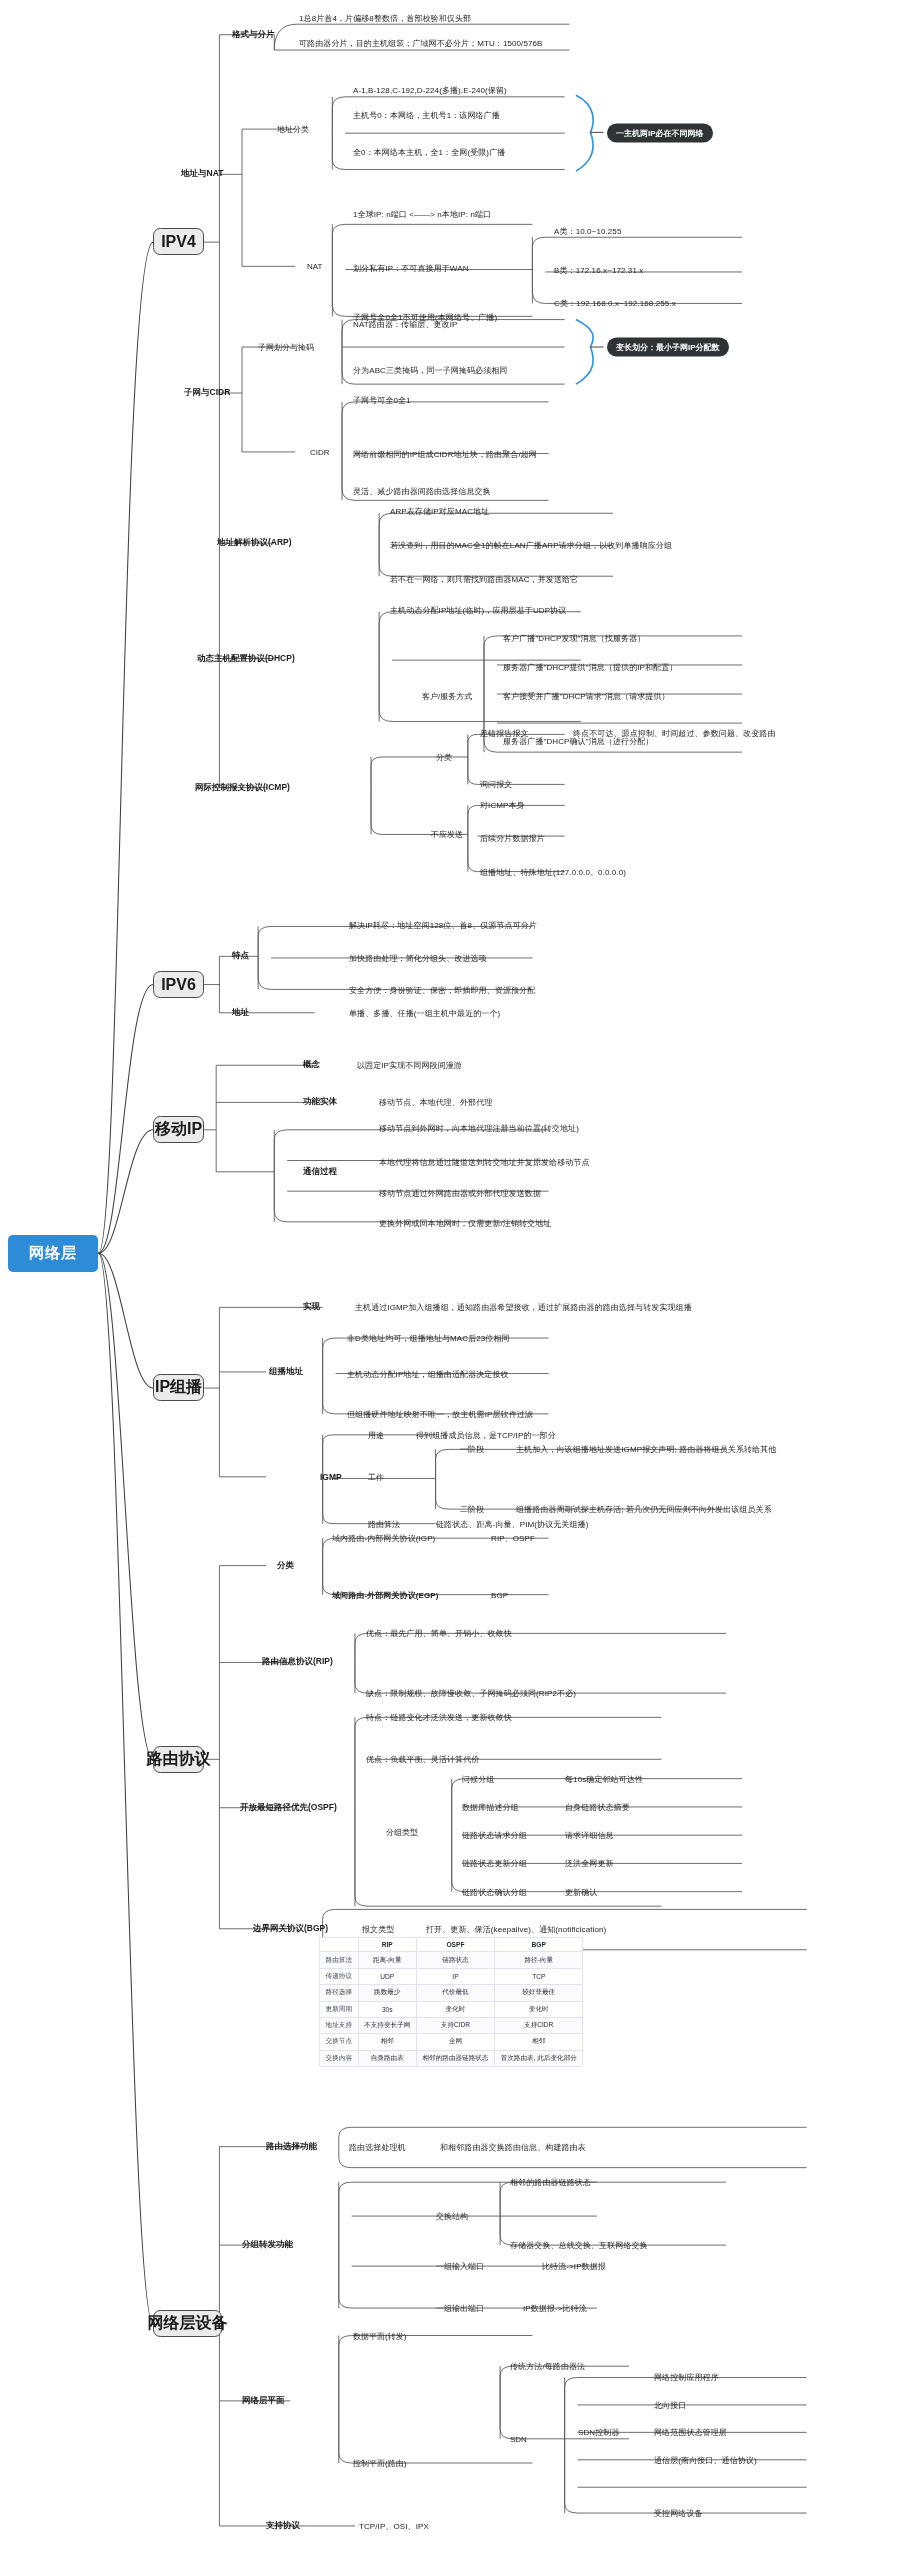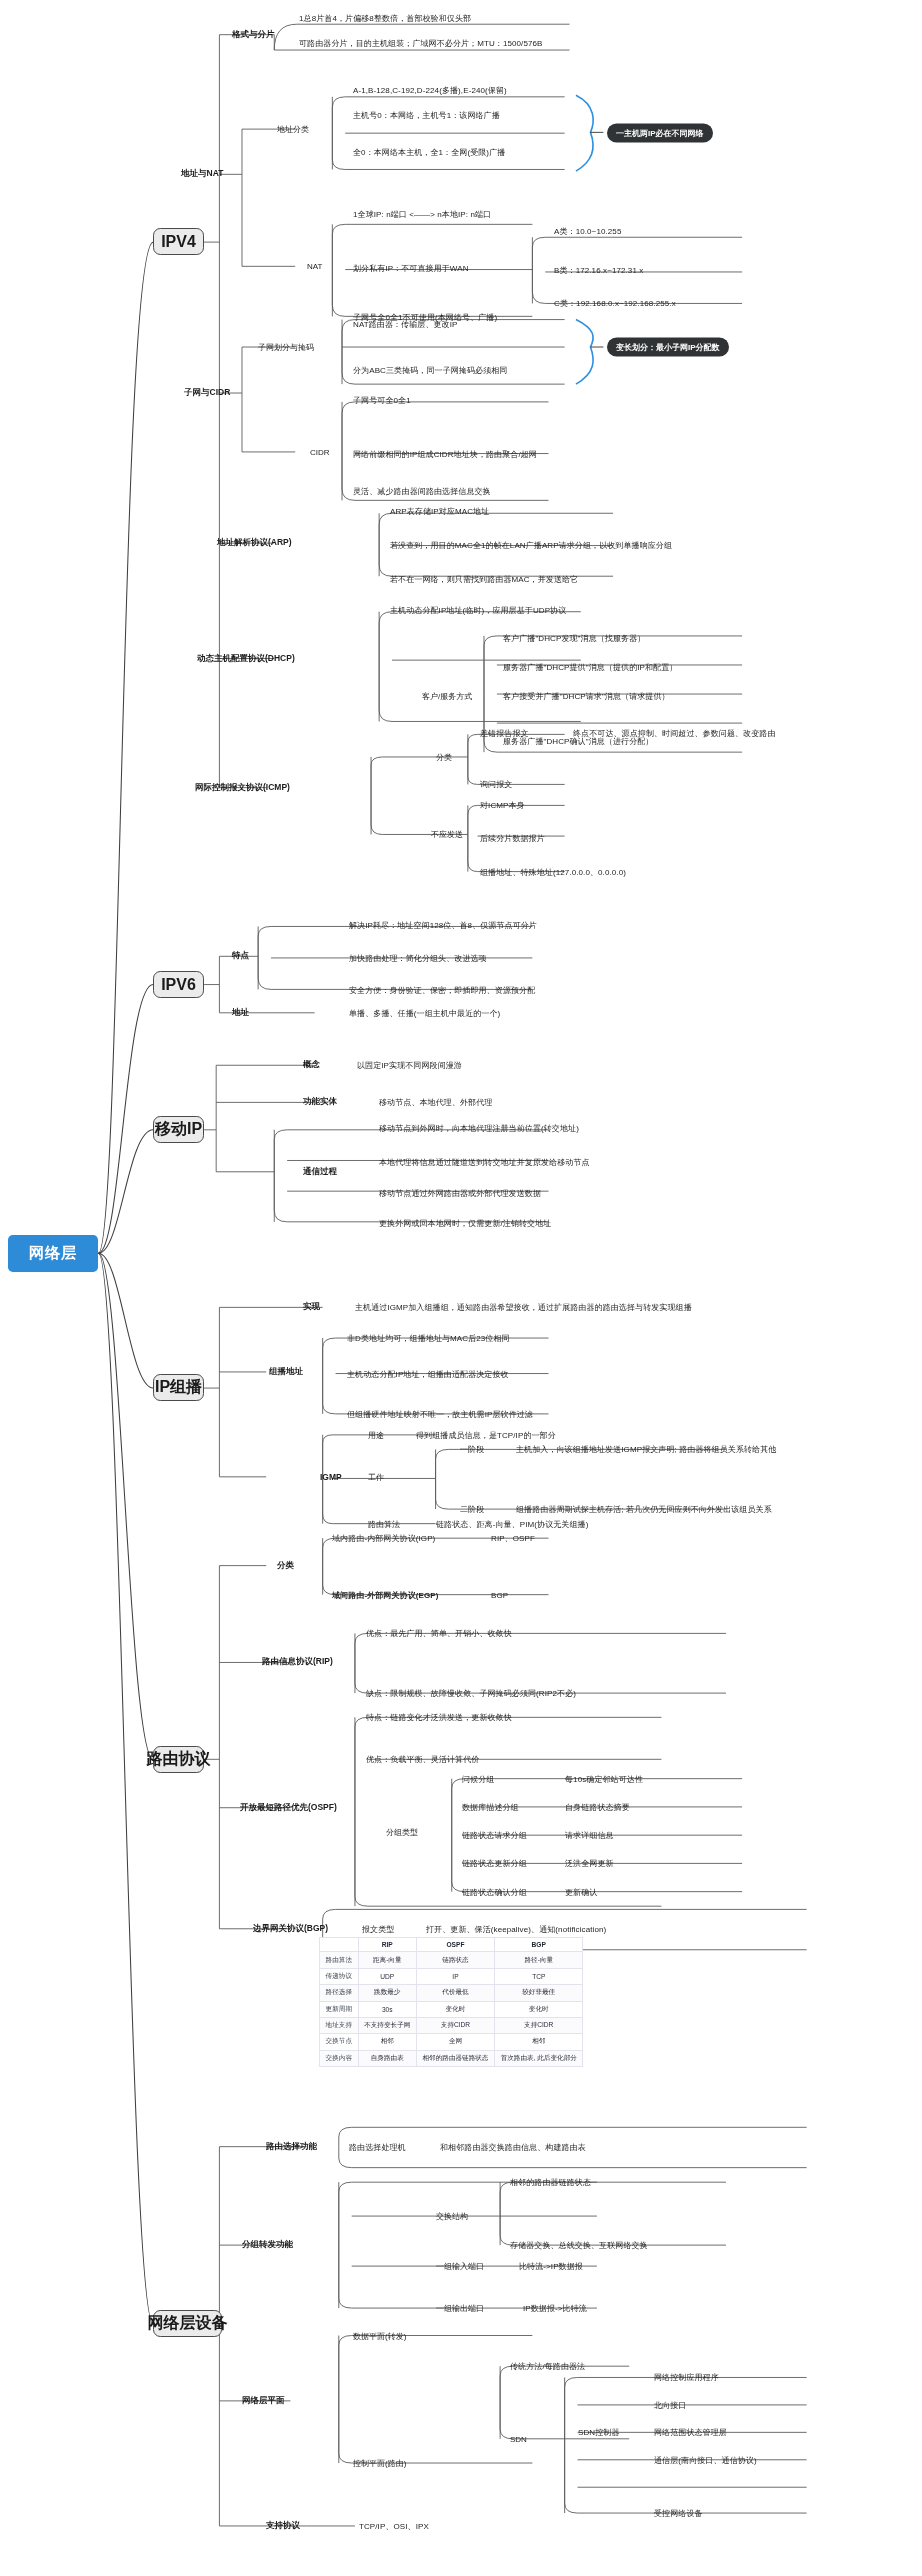--- a/index.html
+++ b/index.html
@@ -504,21 +504,21 @@
 
   <div class="l2-label" style="left:242px; top:2147px;margin-left:24px;">路由选择功能</div>
   <div class="leaf" style="left:349px; top:2147px;">路由选择处理机</div>
   <div class="leaf" style="left:440px; top:2147px;">和相邻路由器交换路由信息、构建路由表</div>
 
   <div class="l2-label" style="left:242px; top:2245px;">分组转发功能</div>
   <div class="mid" style="left:436px; top:2216px;">交换结构</div>
   <div class="leaf" style="left:510px; top:2182px;">相邻的路由器链路状态</div>
   <div class="leaf" style="left:510px; top:2245px;">存储器交换、总线交换、互联网络交换</div>
   <div class="mid" style="left:436px; top:2266px;">一组输入端口</div>
-  <div class="leaf" style="left:519px; top:2266px;">比特流-&gt;IP数据报</div>
+  <div class="leaf" style="left:542px; top:2266px;">比特流-&gt;IP数据报</div>
   <div class="mid" style="left:436px; top:2308px;">一组输出端口</div>
   <div class="leaf" style="left:523px; top:2308px;">IP数据报-&gt;比特流</div>
 
   <div class="l2-label" style="left:242px; top:2401px;">网络层平面</div>
   <div class="mid" style="left:353px; top:2336px;">数据平面(转发)</div>
   <div class="mid" style="left:353px; top:2463px;">控制平面(路由)</div>
   <div class="leaf" style="left:510px; top:2366px;">传统方法/每路由器法</div>
   <div class="mid" style="left:510px; top:2439px;">SDN</div>
   <div class="leaf" style="left:654px; top:2377px;">网络控制应用程序</div>
   <div class="leaf" style="left:654px; top:2405px;">北向接口</div>

